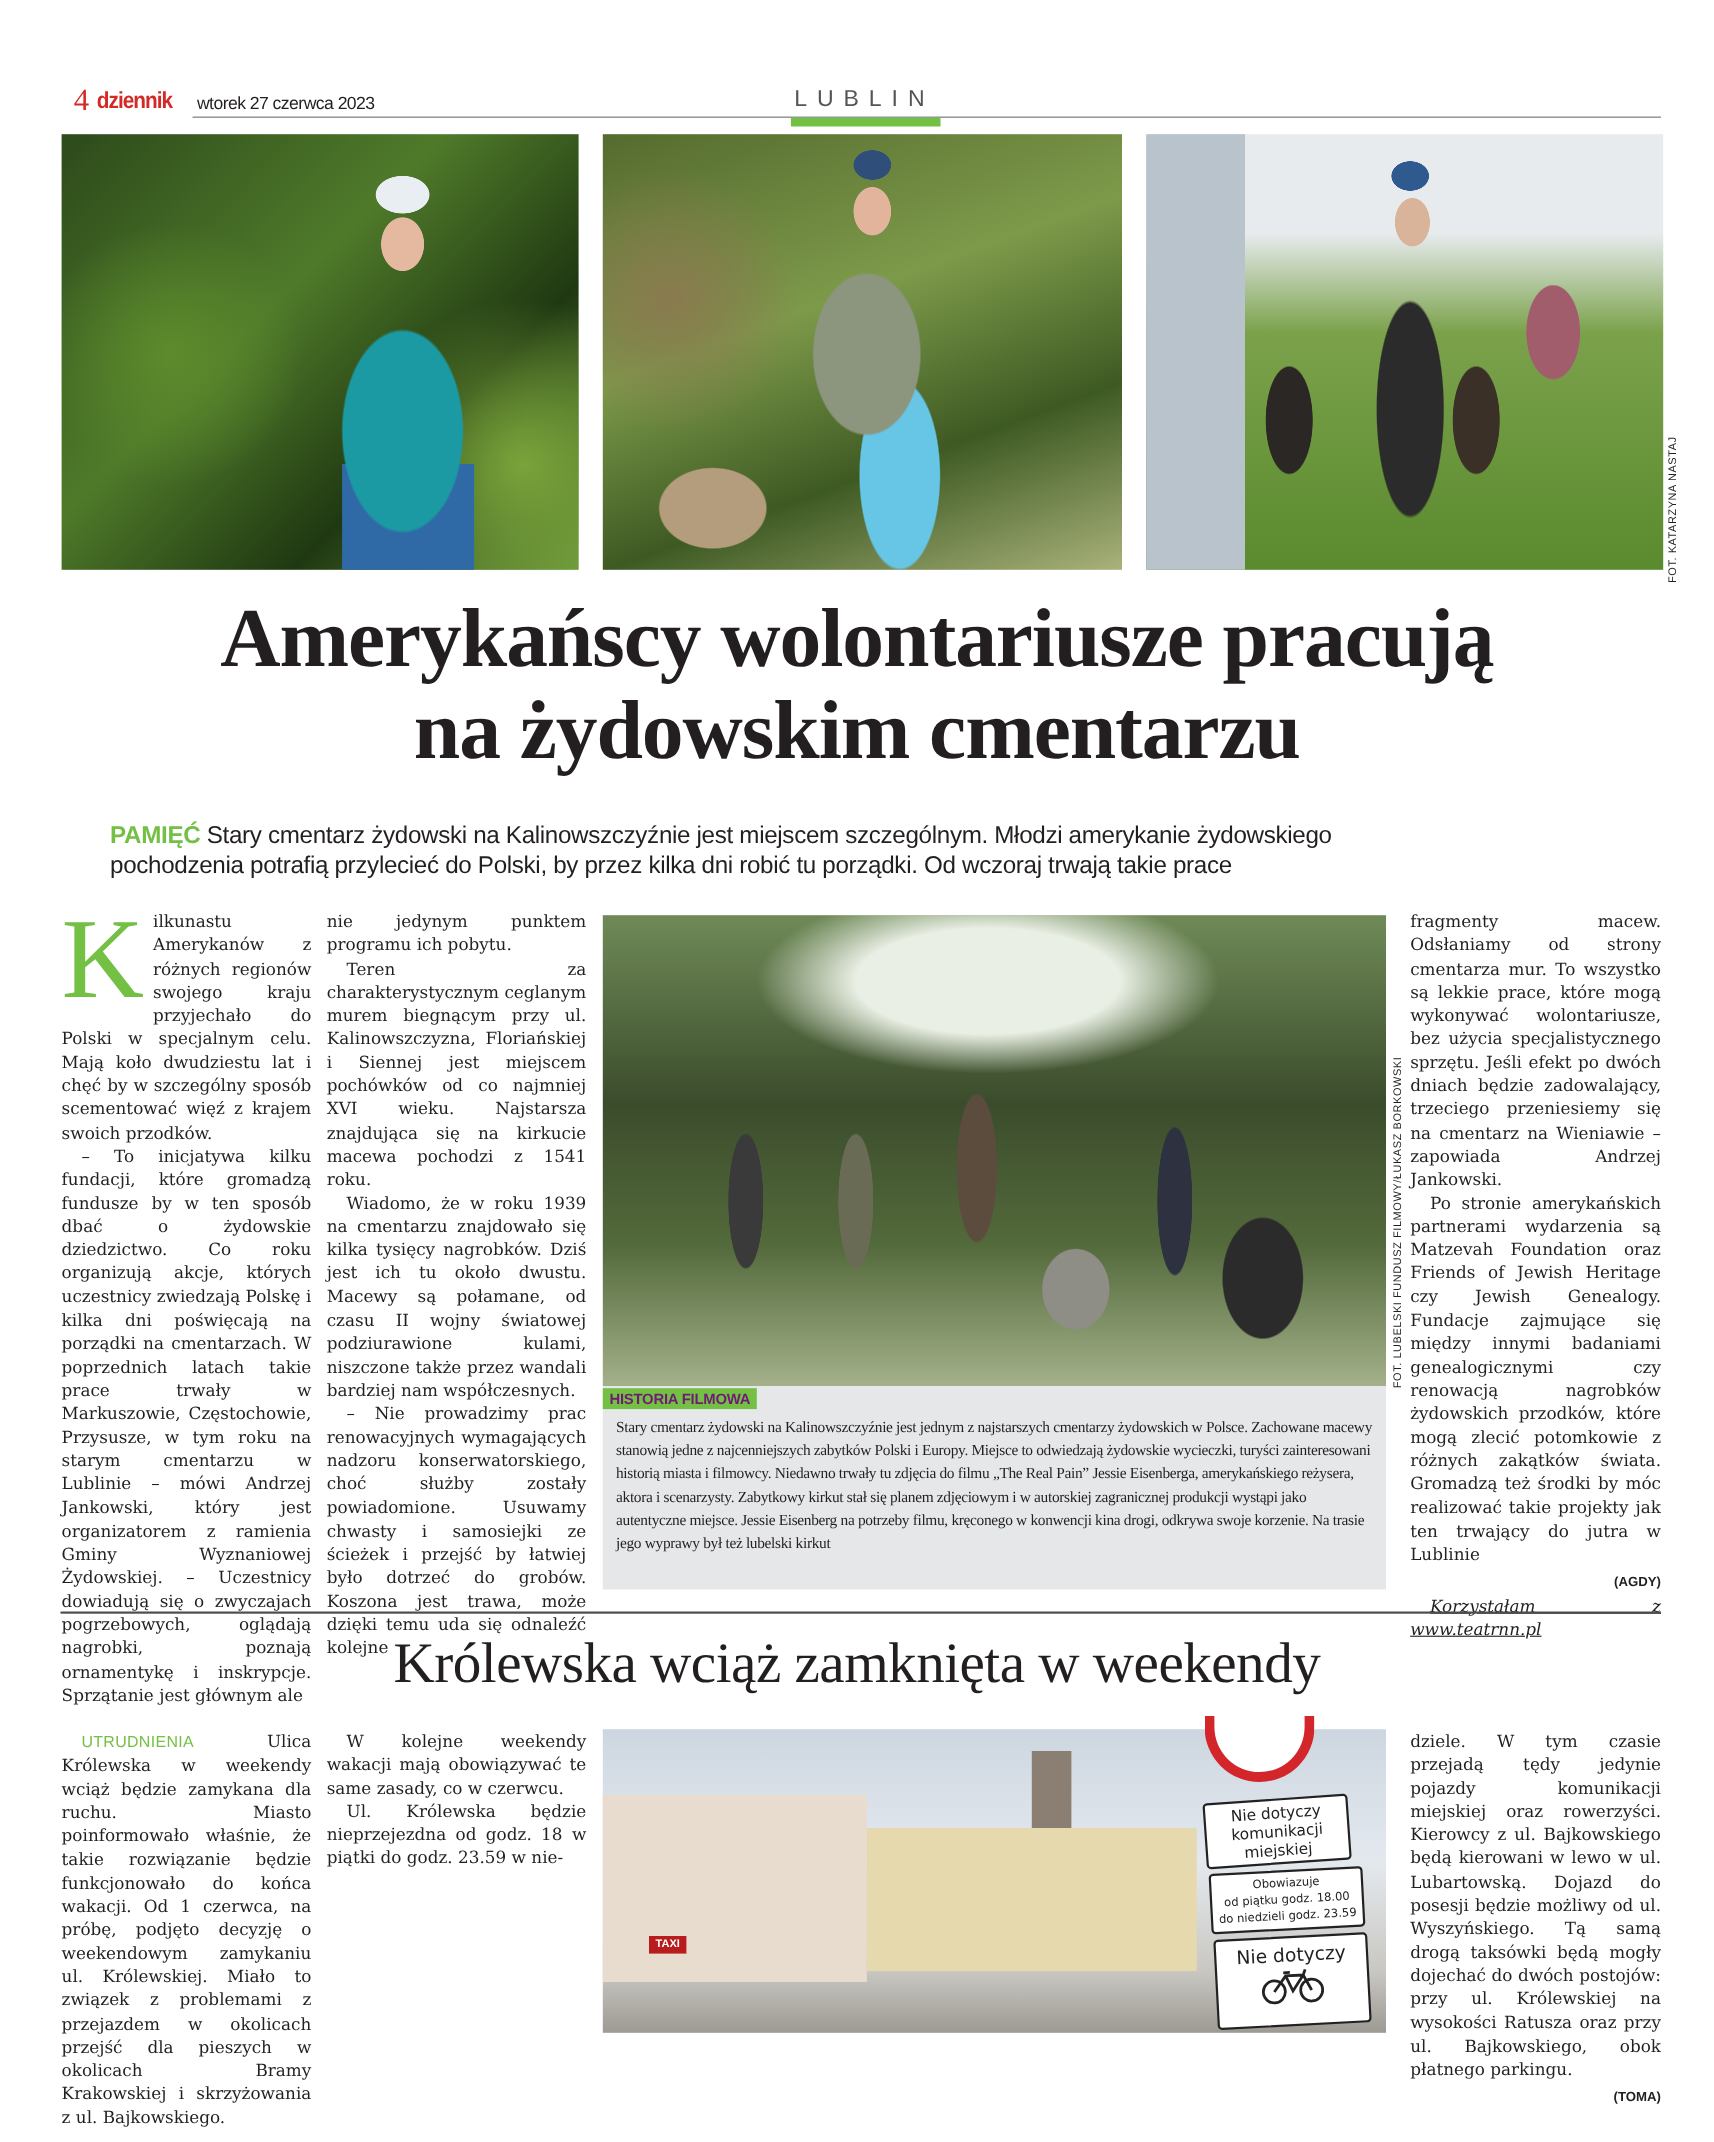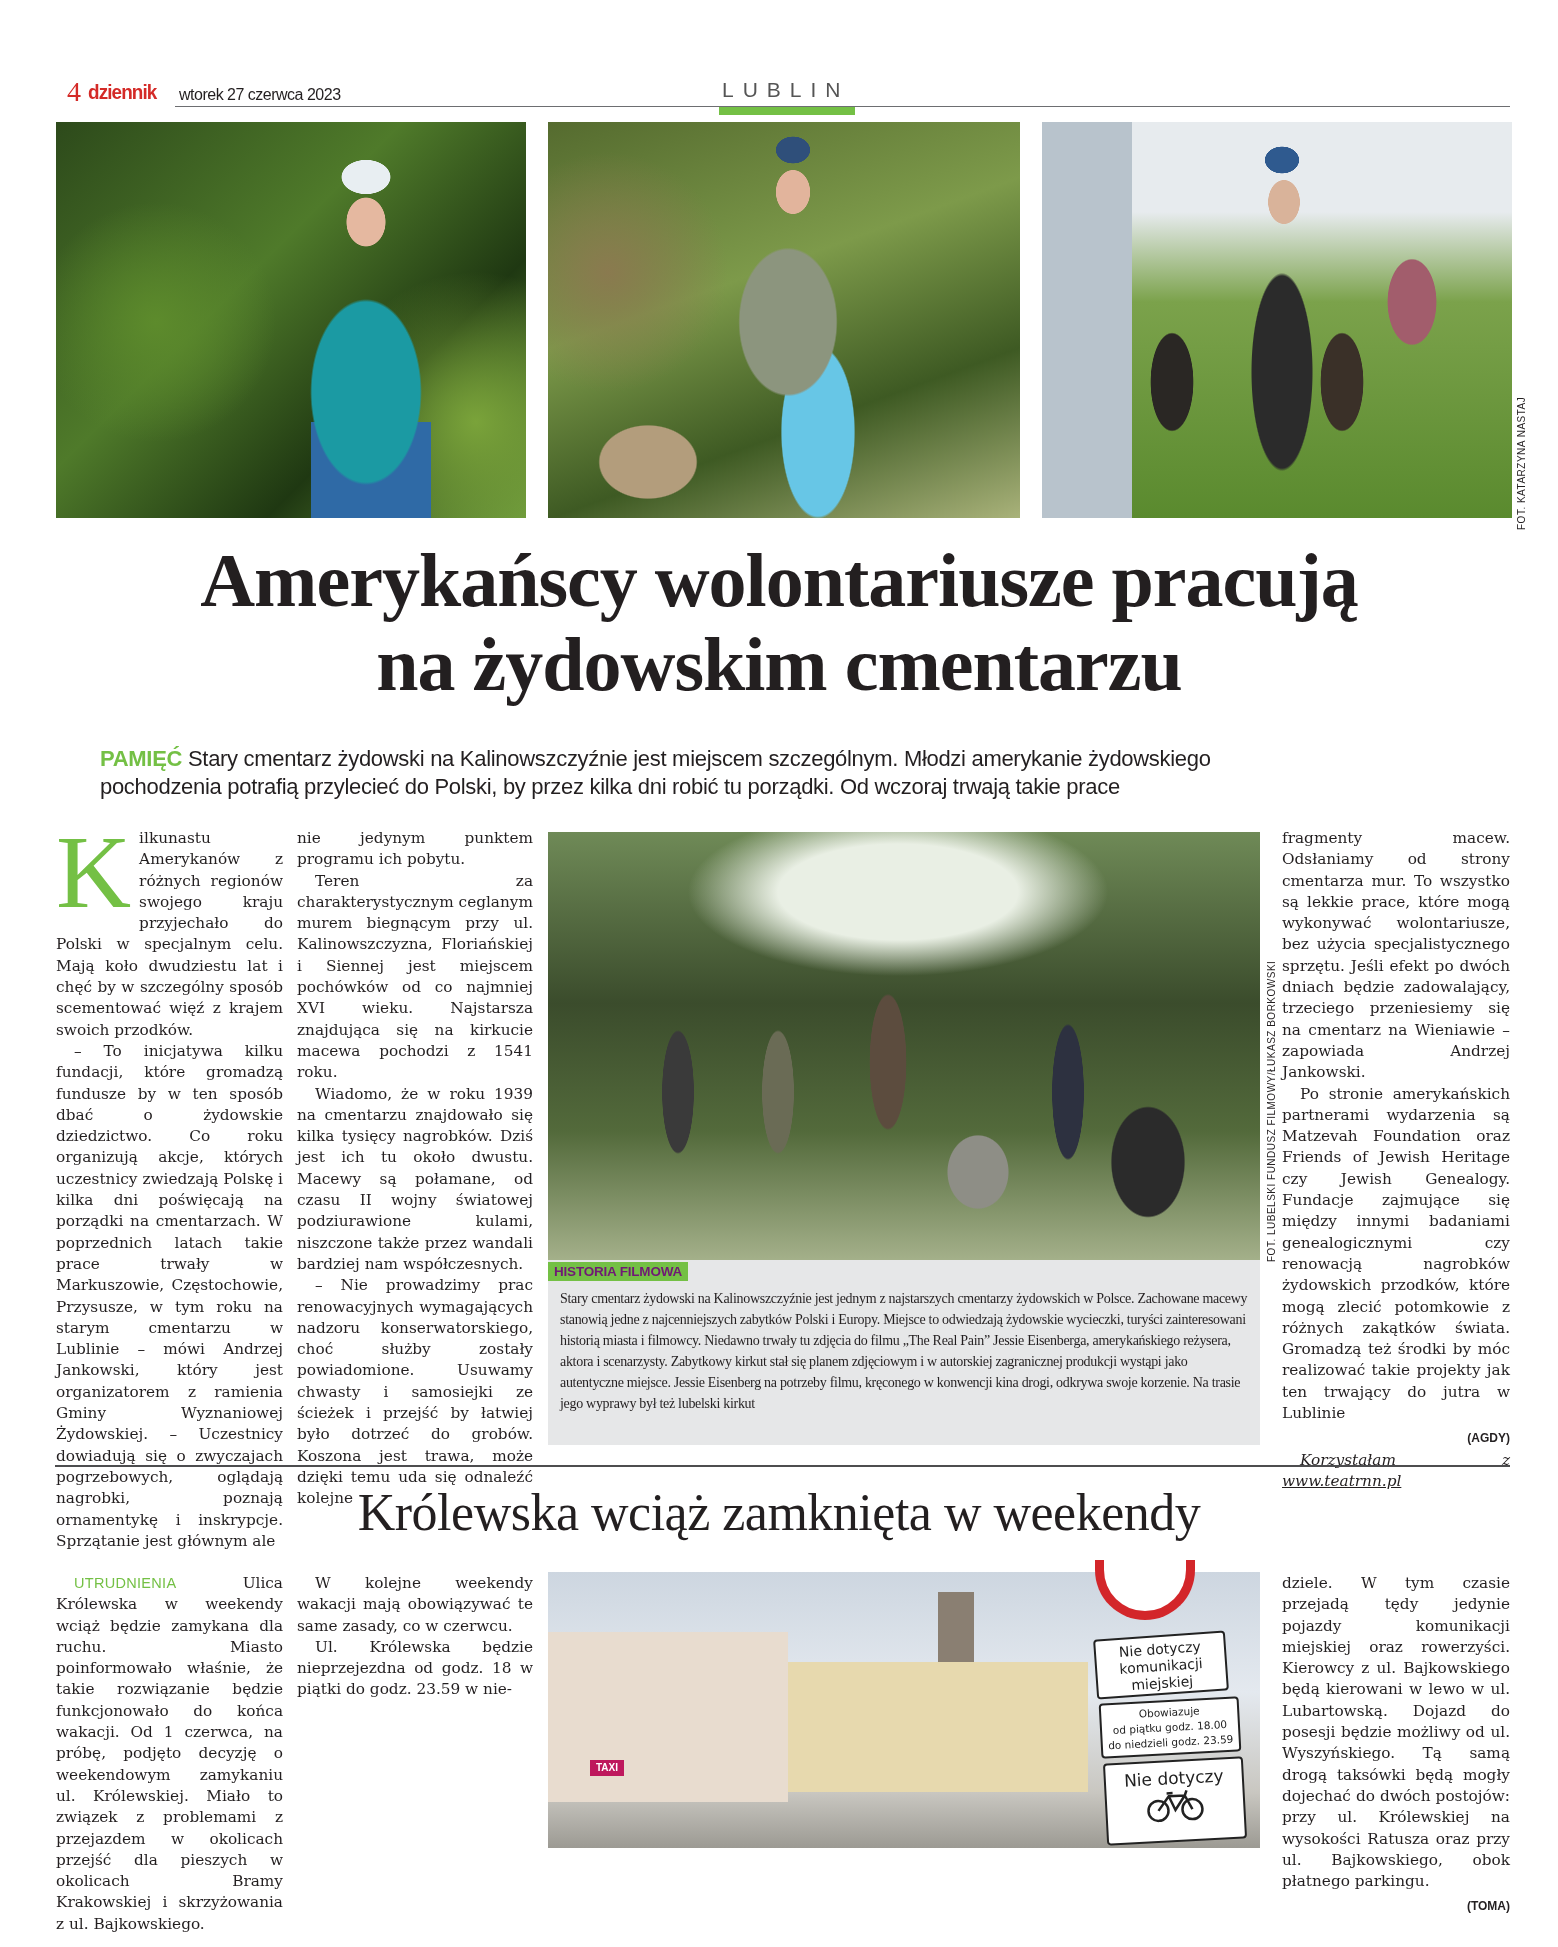--- a/index.html
+++ b/index.html
@@ -160,18 +160,18 @@
   <span>do niedzieli godz. 23.59</span>
 </div>
 <div class="sign" style="left:1105px; top:1760px; width:140px; height:82px; font-size:17px; line-height:24px; padding-top:4px; transform:rotate(-3deg);">
   <span>Nie dotyczy</span><br>
   <svg width="60" height="32" viewBox="0 0 60 32">
       <circle cx="13" cy="20" r="10" fill="none" stroke="#222" stroke-width="2.5"></circle>
       <circle cx="47" cy="20" r="10" fill="none" stroke="#222" stroke-width="2.5"></circle>
       <path d="M13 20 L24 6 L40 6 L47 20 M24 6 L30 20 L40 6 M22 3 L28 3 M40 6 L42 1" fill="none" stroke="#222" stroke-width="2.5"></path>
     </svg>
 </div>
-<div style="position:absolute; left:590px; top:1760px; width:34px; height:16px; background:#be185d; color:#fff; font-family:'Liberation Sans',sans-serif; font-size:10px; font-weight:bold; text-align:center; line-height:16px;">TAXI</div>
+<div style="position:absolute; left:590px; top:1760px; width:34px; height:16px; background:#b91c1c; color:#fff; font-family:'Liberation Sans',sans-serif; font-size:10px; font-weight:bold; text-align:center; line-height:16px;">TAXI</div>
 
 <div class="col" style="left:1282px; top:1573px; width:228px;">
   <p class="noindent">dziele. W tym czasie przejadą tędy jedynie pojazdy komunikacji miejskiej oraz rowerzyści. Kierowcy z ul. Bajkowskiego będą kierowani w lewo w ul. Lubartowską. Dojazd do posesji będzie możliwy od ul. Wyszyńskiego. Tą samą drogą taksówki będą mogły dojechać do dwóch postojów: przy ul. Królewskiej na wysokości Ratusza oraz przy ul. Bajkowskiego, obok płatnego parkingu.</p>
   <div class="sig">(TOMA)</div>
 </div>
 
 </body></html>

